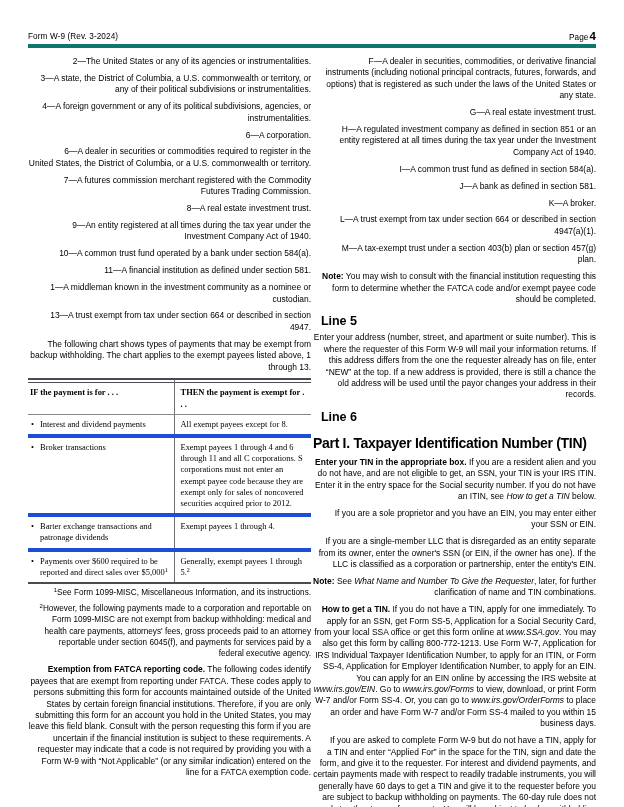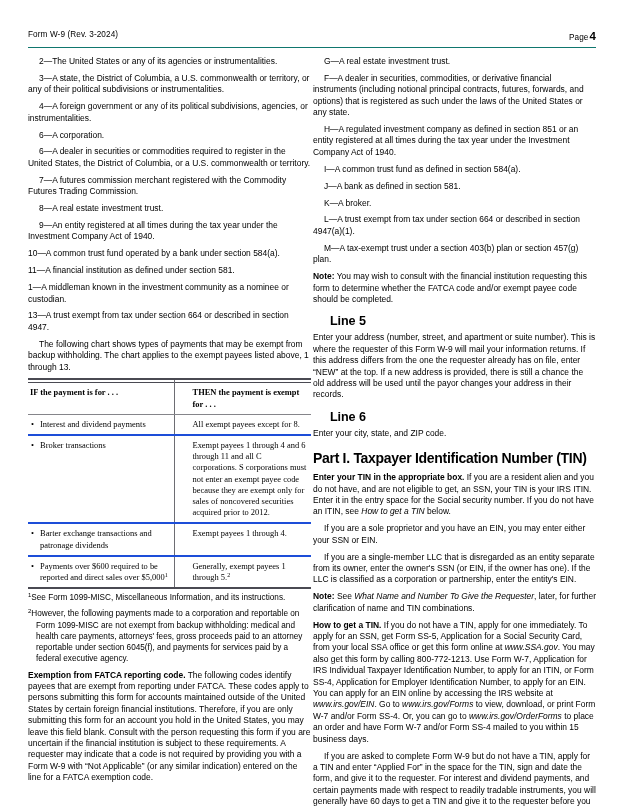--- a/index.html
+++ b/index.html
@@ -23,23 +23,23 @@
   }
 
   
   .runhead {
     position: absolute;
     left: 28px;
     top: 30px;
     width: 568px;
     height: 18px;
     display: flex;
-    align-items: flex-start;
+    align-items: center;
     justify-content: space-between;
-    border-bottom: 1px solid #0f766e;
+    border-bottom: 4px solid #0f766e;
     padding-bottom: 2px;
     box-sizing: border-box;
   }
   .runhead-left {
     font-size: 8.2px;
     letter-spacing: 0.1px;
   }
   .runhead-right {
     font-size: 8.2px;
     letter-spacing: 0.1px;
@@ -58,30 +58,30 @@
     width: 283px;
   }
   .col-left  { left: 28px; }
   .col-right { left: 313px; }
 
   
   p {
     margin: 0 0 5.5px 0;
     font-size: 8.45px;
     line-height: 11.4px;
-    text-align: left;
+    text-align: right;
   }
   p.ind { text-indent: 11px; }
   i, em { font-style: italic; }
   b, strong { font-weight: bold; }
 
   .h-sec {
     font-size: 12.6px;
     font-weight: bold;
-    margin: 9px 0 4px 17px;
+    margin: 9px 0 4px 8px;
     line-height: 14px;
     letter-spacing: -0.1px;
   }
   .h-part {
     font-size: 14px;
     font-weight: bold;
     margin: 10px 0 5px 0;
     line-height: 18px;
     letter-spacing: -0.3px;
   }
@@ -102,35 +102,35 @@
   .chart td, .chart th {
     vertical-align: top;
     padding: 4px 4px 4px 2px;
     font-size: 8.45px;
     line-height: 11.2px;
     text-align: left;
     font-weight: normal;
     font-family: Liberation Serif, serif;
   }
   .chart .c1 { width: 146px; border-right: 1px solid #6d6d73; }
-  .chart .c2 { width: 137px; padding-left: 18px; }
+  .chart .c2 { width: 137px; padding-left: 6px; }
   .chart thead th {
     font-weight: bold;
     border-top: 1px solid #4a4a52;
     border-bottom: 1px solid #85858a;
   }
   .chart thead tr.dblrule th {
     border-top: 2px solid #4a4a52;
     border-bottom: none;
     padding: 0;
     height: 2px;
     line-height: 0;
   }
   .chart tbody td {
-    border-bottom: 2px solid #1d4ed8;
+    border-bottom: 4px solid #1d4ed8;
   }
   .chart tbody tr:last-child td {
     border-bottom: 2px solid #4a4a52;
   }
   .bullet-cell {
     position: relative;
     padding-left: 12px !important;
   }
   .bullet-cell::before {
     content: "\2022";
@@ -217,37 +217,36 @@
     <p class="fnote"><sup>1</sup><span>See Form 1099-MISC, Miscellaneous Information, and its instructions.</span></p>
     <p class="fnote"><sup>2</sup><span>However, the following payments made to a corporation and reportable on Form 1099-MISC are not exempt from backup withholding: medical and health care payments, attorneys' fees, gross proceeds paid to an attorney reportable under section 6045(f), and payments for services paid by a federal executive agency.</span></p>
 
     <p><b>Exemption from FATCA reporting code.</b><span> The following codes identify payees that are exempt from reporting under FATCA. These codes apply to persons submitting this form for accounts maintained outside of the United States by certain foreign financial institutions. Therefore, if you are only submitting this form for an account you hold in the United States, you may leave this field blank. Consult with the person requesting this form if you are uncertain if the financial institution is subject to these requirements. A requester may indicate that a code is not required by providing you with a Form W-9 with “Not Applicable” (or any similar indication) entered on the line for a FATCA exemption code.</span></p>
 
   </div>
 
   <div class="col col-right">
 
     <div>
+      <p class="ind">F—A dealer in securities, commodities, or derivative financial instruments (including notional principal contracts, futures, forwards, and options) that is registered as such under the laws of the United States or any state.</p>
       <p class="ind">G—A real estate investment trust.</p>
-      <p class="ind">F—A dealer in securities, commodities, or derivative financial instruments (including notional principal contracts, futures, forwards, and options) that is registered as such under the laws of the United States or any state.</p>
       <p class="ind">H—A regulated investment company as defined in section 851 or an entity registered at all times during the tax year under the Investment Company Act of 1940.</p>
       <p class="ind">I—A common trust fund as defined in section 584(a).</p>
       <p class="ind">J—A bank as defined in section 581.</p>
       <p class="ind">K—A broker.</p>
       <p class="ind">L—A trust exempt from tax under section 664 or described in section 4947(a)(1).</p>
       <p class="ind">M—A tax-exempt trust under a section 403(b) plan or section 457(g) plan.</p>
     </div>
 
     <p><b>Note:</b><span> You may wish to consult with the financial institution requesting this form to determine whether the FATCA code and/or exempt payee code should be completed.</span></p>
 
     <h2 class="h-sec">Line 5</h2>
     <p>Enter your address (number, street, and apartment or suite number). This is where the requester of this Form W-9 will mail your information returns. If this address differs from the one the requester already has on file, enter “NEW” at the top. If a new address is provided, there is still a chance the old address will be used until the payor changes your address in their records.</p>
 
     <h2 class="h-sec">Line 6</h2>
-    <p>Enter your city, state, and ZIP code.</p>
 
     <h1 class="h-part">Part I. Taxpayer Identification Number (TIN)</h1>
 
     <p><b>Enter your TIN in the appropriate box.</b><span> If you are a resident alien and you do not have, and are not eligible to get, an SSN, your TIN is your IRS ITIN. Enter it in the entry space for the Social security number. If you do not have an ITIN, see </span><i>How to get a TIN</i><span> below.</span></p>
 
     <p class="ind">If you are a sole proprietor and you have an EIN, you may enter either your SSN or EIN.</p>
     <p class="ind">If you are a single-member LLC that is disregarded as an entity separate from its owner, enter the owner's SSN (or EIN, if the owner has one). If the LLC is classified as a corporation or partnership, enter the entity's EIN.</p>
 
     <p><b>Note:</b><span> See </span><i>What Name and Number To Give the Requester</i><span>, later, for further clarification of name and TIN combinations.</span></p>
 

